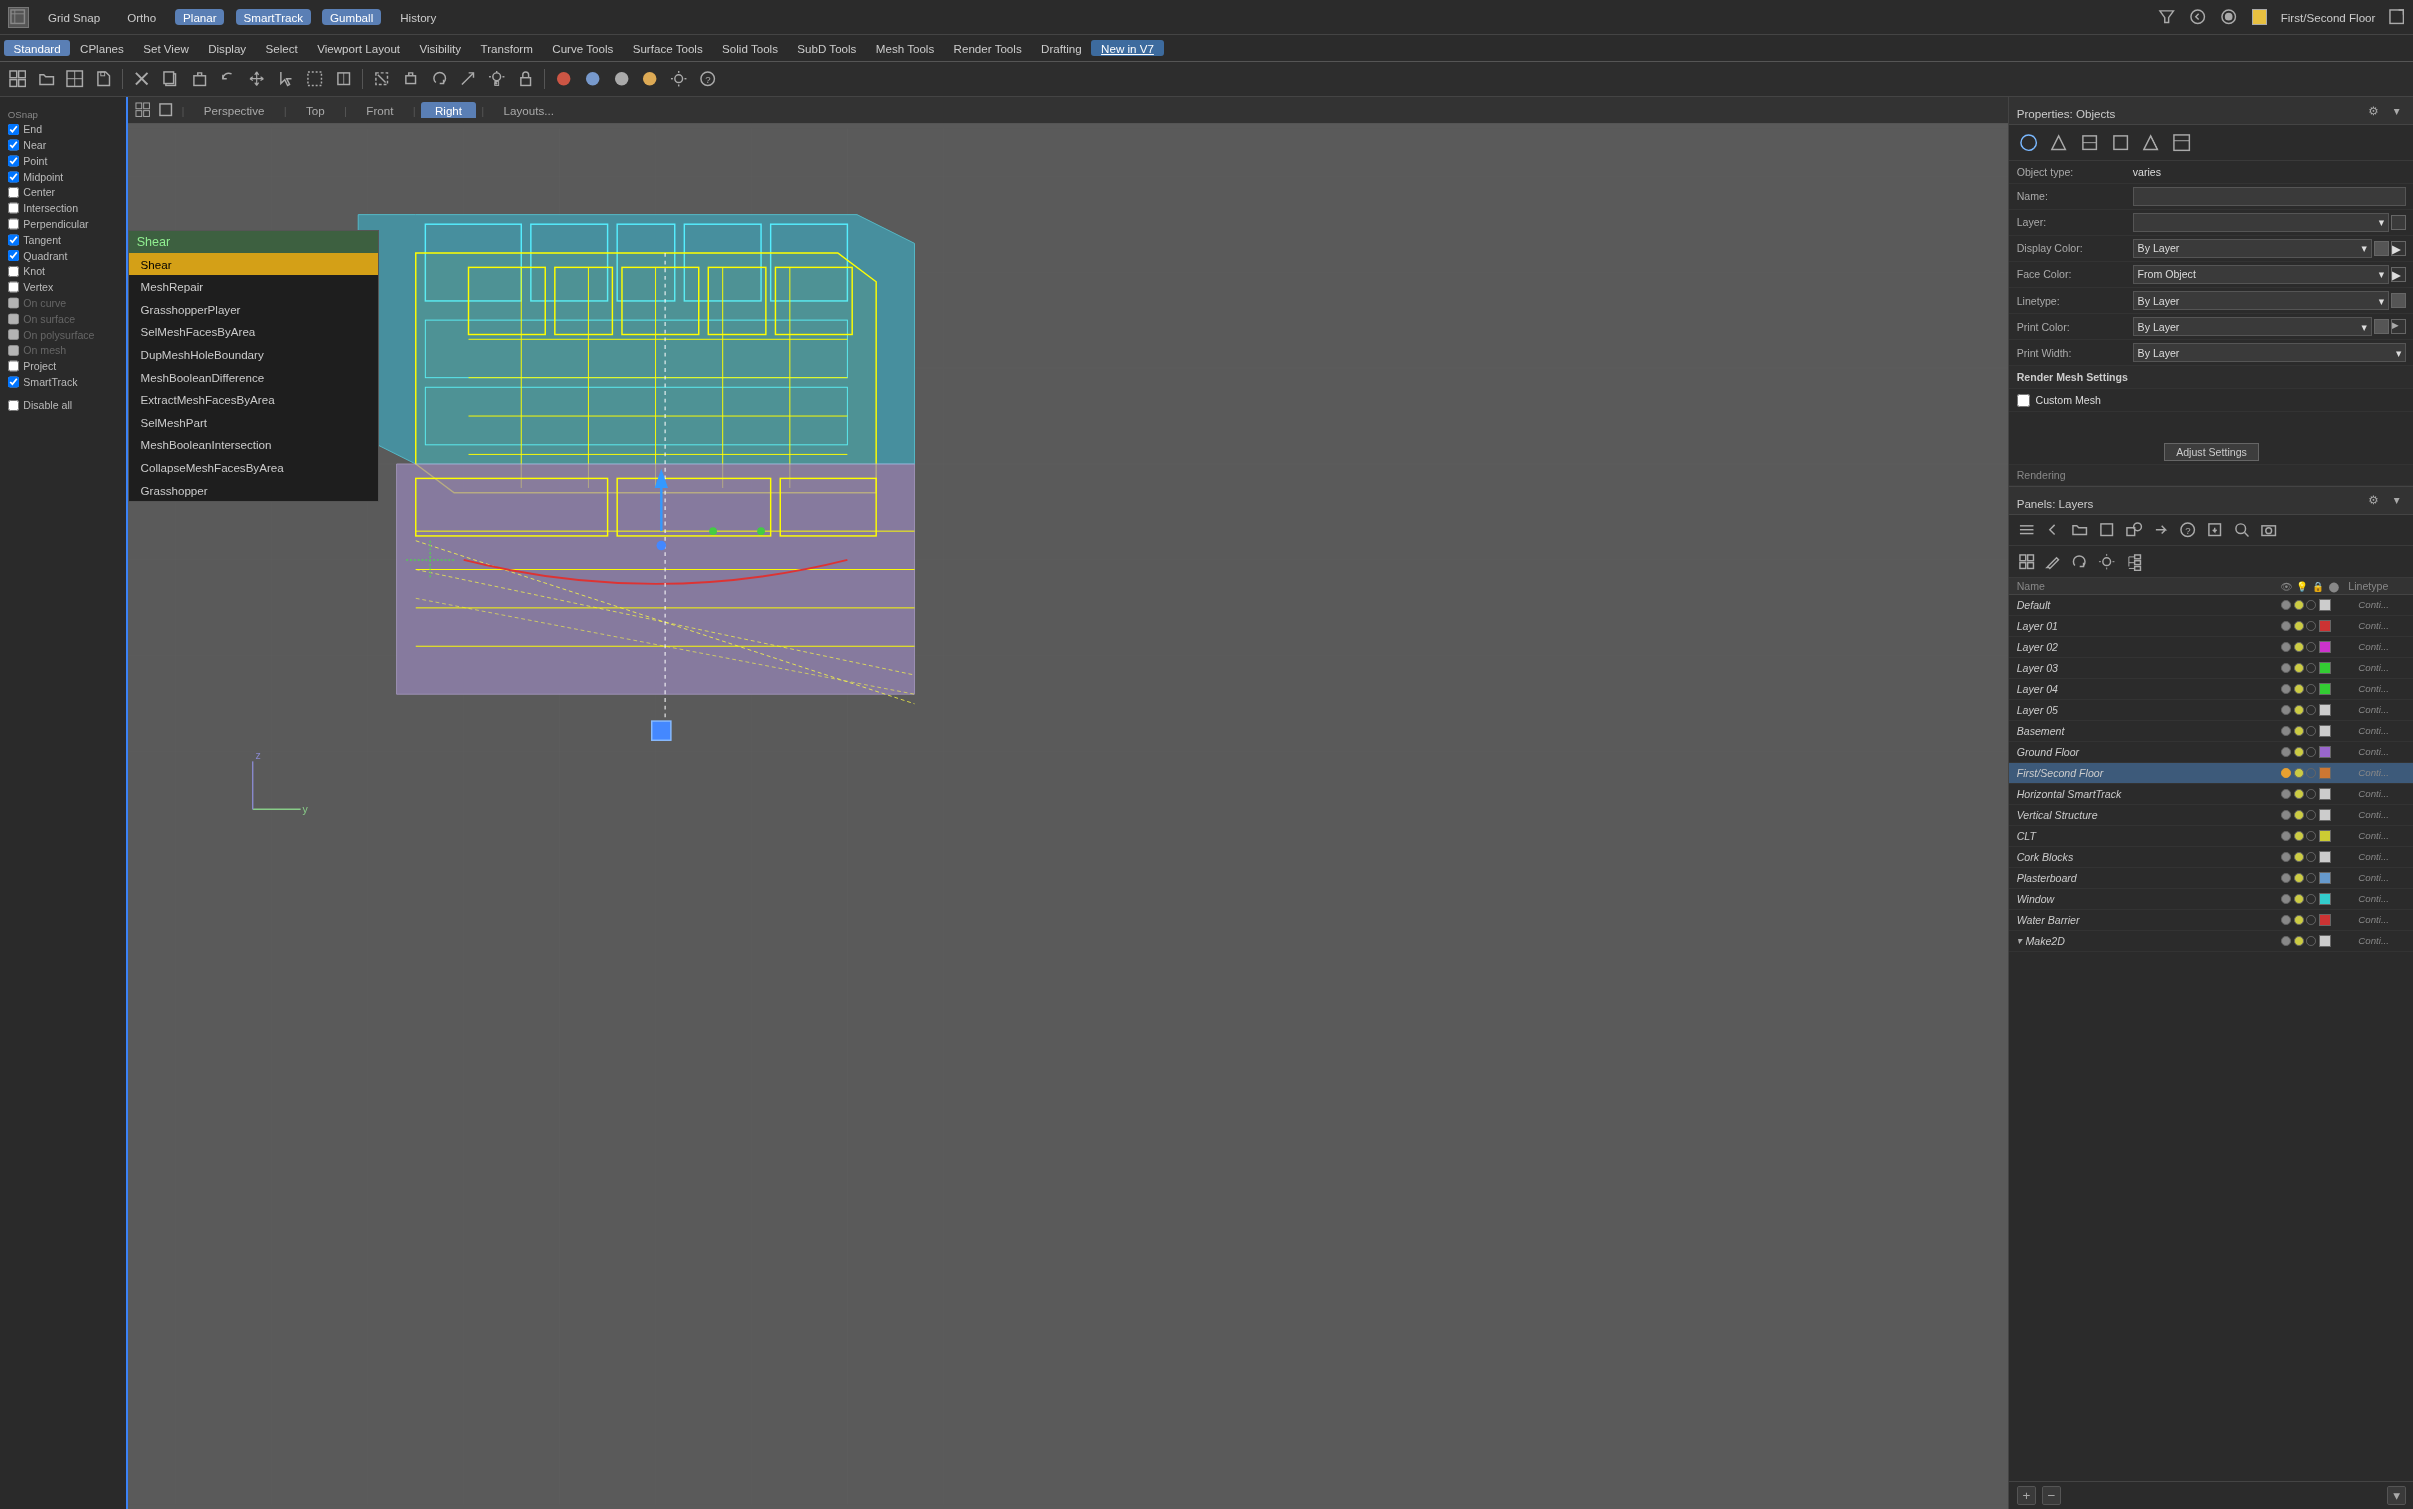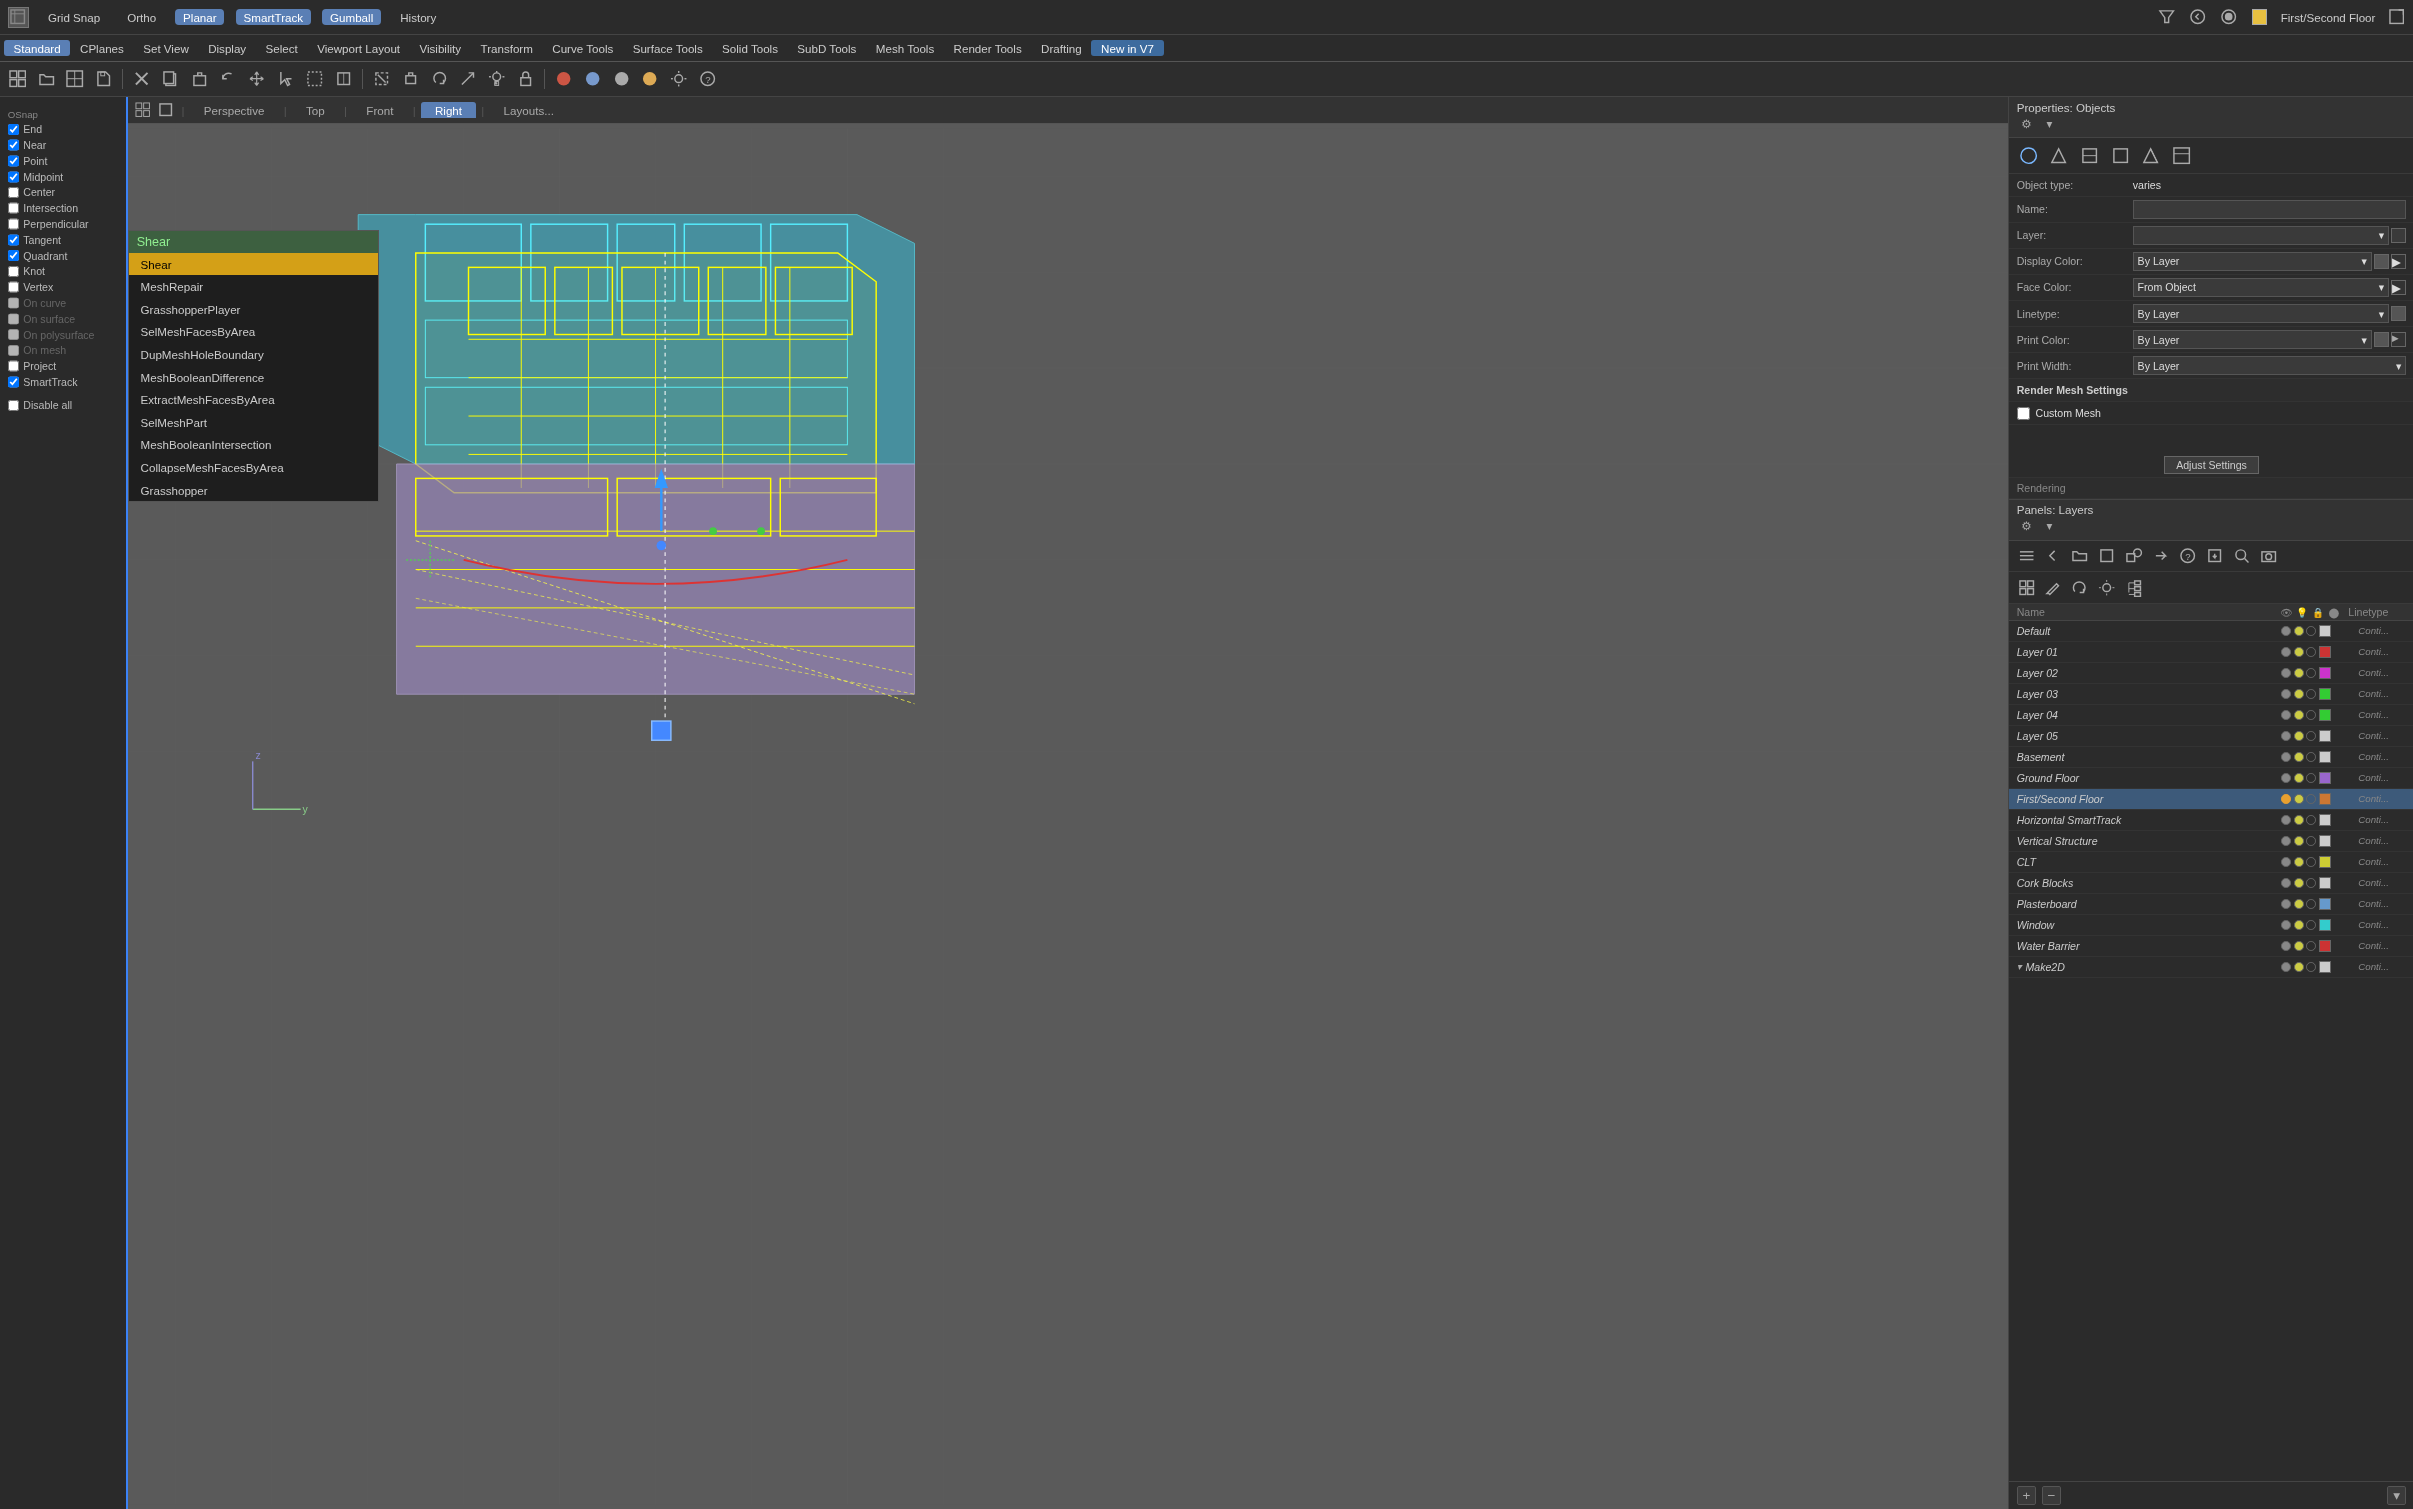--- a/index.html
+++ b/index.html
@@ -11,21 +11,21 @@
     .top-tool-btn { color: #ccc; font-size: 11.6px; padding: 1.9px 7.7px; cursor: pointer; border-radius: 2.9px; text-align: center; }
     .top-tool-btn.active { background: #5a7fb5; color: white; border-radius: 3.9px; }
     #top-bar .spacer { flex: 1; }
     .viewport-name { color: #ccc; font-size: 11.6px; }
     .top-icon { width: 19.3px; height: 19.3px; display: flex; align-items: center; justify-content: center; color: #aaa; cursor: pointer; }
 
     
     #menu-bar { display: flex; align-items: center; background: #2b2b2b; height: 27px; border-bottom: 1px solid #555; padding: 0 3.9px; }
     .menu-item { padding: 1.9px 9.7px; color: #ccc; font-size: 11.6px; cursor: pointer; border-radius: 2.9px; }
     .menu-item:hover, .menu-item.active { background: #5a7fb5; color: white; }
-    .menu-item.highlight { background: #3d6b9e; color: white; }
+    .menu-item.highlight { background: #3d6b9e; color: white; text-decoration: underline; }
 
     
     #toolbar { display: flex; align-items: center; background: #2d2d2d; height: 35px; padding: 0 3.9px; border-bottom: 1px solid #444; gap: 1.9px; }
     .tb-btn { width: 27px; height: 27px; display: flex; align-items: center; justify-content: center; cursor: pointer; color: #bbb; border-radius: 2.9px; font-size: 13.5px; }
     .tb-sep { width: 1px; height: 19.3px; background: #555; margin: 0 2.9px; }
 
     
     #main { display: flex; height: calc(1509px - 97px); }
 
     
@@ -52,21 +52,21 @@
     #cmd-input-row { background: #3d6040; padding: 3.9px 7.7px; display: flex; align-items: center; }
     #cmd-input { background: transparent; border: none; color: #90ee90; font-size: 12.6px; width: 100%; outline: none; }
     .cmd-item { padding: 4.8px 11.6px; color: #ccc; font-size: 11.6px; cursor: pointer; }
     .cmd-item.selected { background: #d4a017; color: #000; }
 
     
     #right-panel { width: 406px; background: #2b2b2b; border-left: 1px solid #444; display: flex; flex-direction: column; flex-shrink: 0; }
     
     
     #props-panel { background: #2b2b2b; border-bottom: 1px solid #444; }
-    .panel-header { display: flex; align-items: flex-start; justify-content: space-between; background: #333; padding: 3.9px 7.7px; font-size: 11.6px; color: #ccc; border-bottom: 1px solid #444; flex-direction: column; }
+    .panel-header { display: flex; align-items: flex-end; justify-content: space-between; background: #333; padding: 3.9px 7.7px; font-size: 11.6px; color: #ccc; border-bottom: 1px solid #444; }
     .panel-header-icons { display: flex; gap: 3.9px; }
     .ph-icon { width: 19.3px; height: 19.3px; display: flex; align-items: center; justify-content: center; color: #aaa; cursor: pointer; font-size: 11.6px; }
 
     .props-icons-row { display: flex; align-items: center; padding: 5.8px 7.7px; gap: 7.7px; border-bottom: 1px solid #3a3a3a; }
     .props-icon { width: 23px; height: 23px; display: flex; align-items: center; justify-content: center; color: #aaa; cursor: pointer; }
     .props-icon.active { color: #7ab8ff; }
 
     .props-row { display: flex; align-items: center; padding: 2.9px 7.7px; border-bottom: 1px solid #333; min-height: 23px; }
     .props-label { width: 116px; color: #aaa; font-size: 10.6px; flex-shrink: 0; }
     .props-value { flex: 1; color: #ddd; font-size: 10.6px; }

